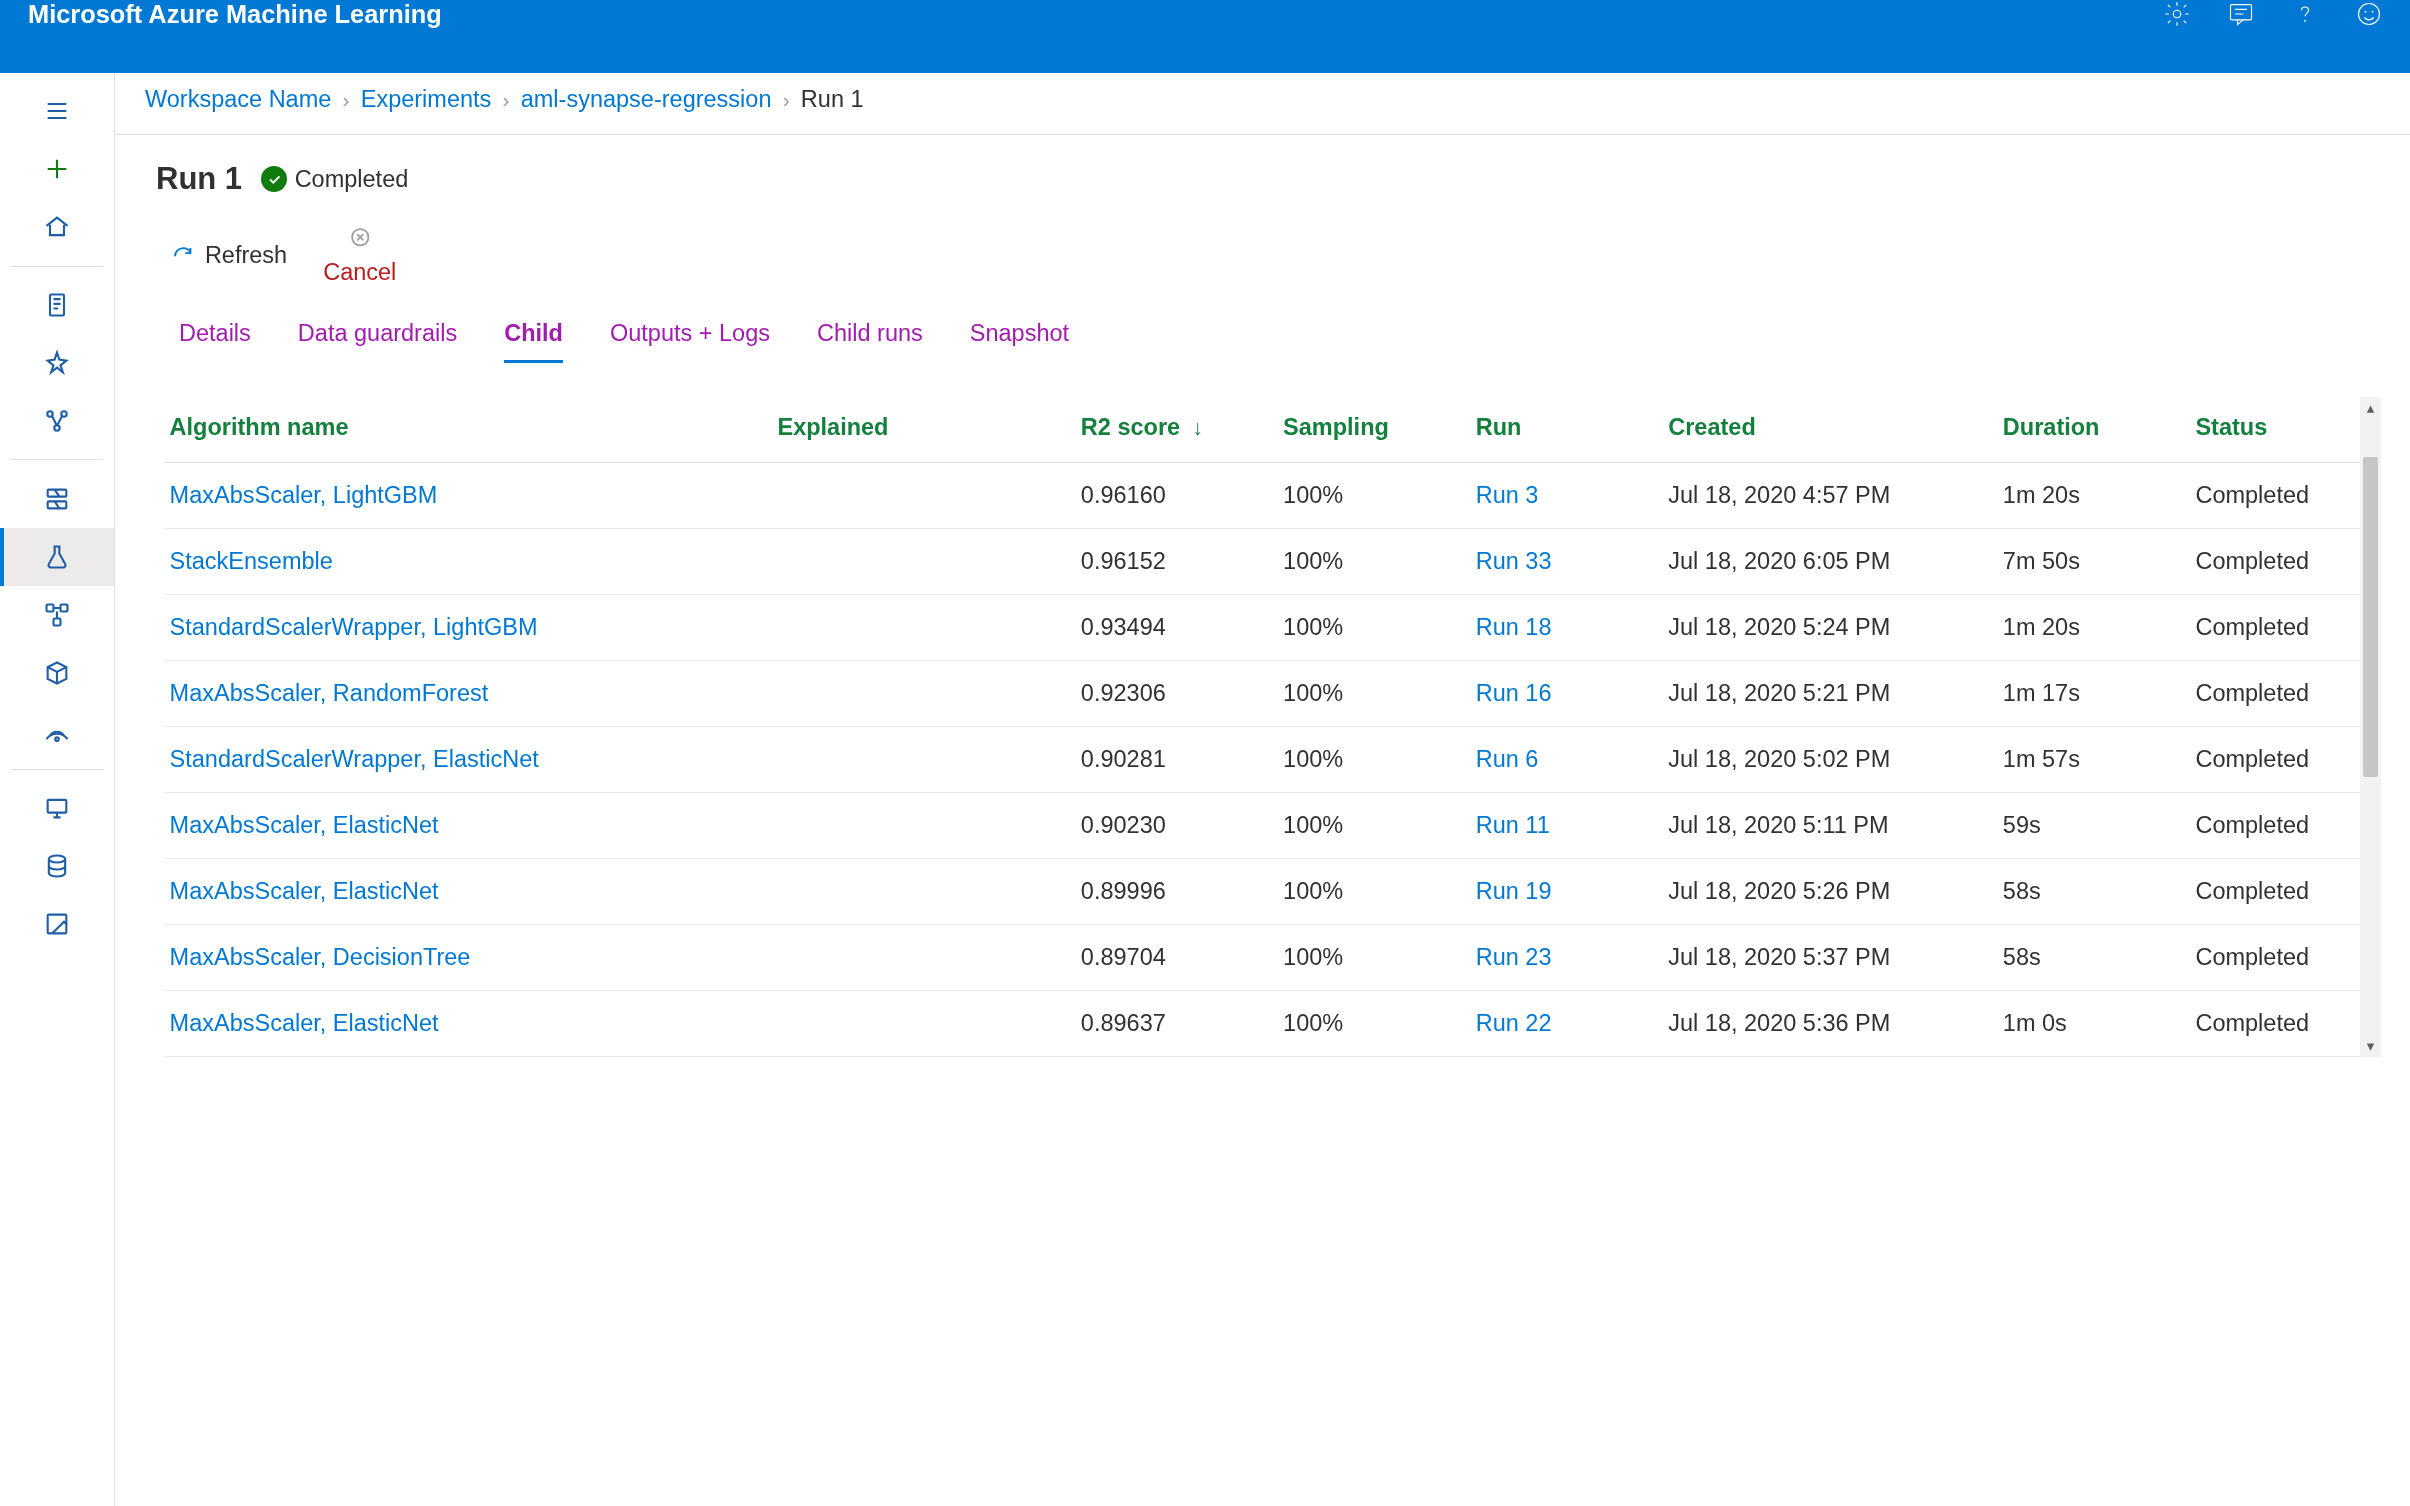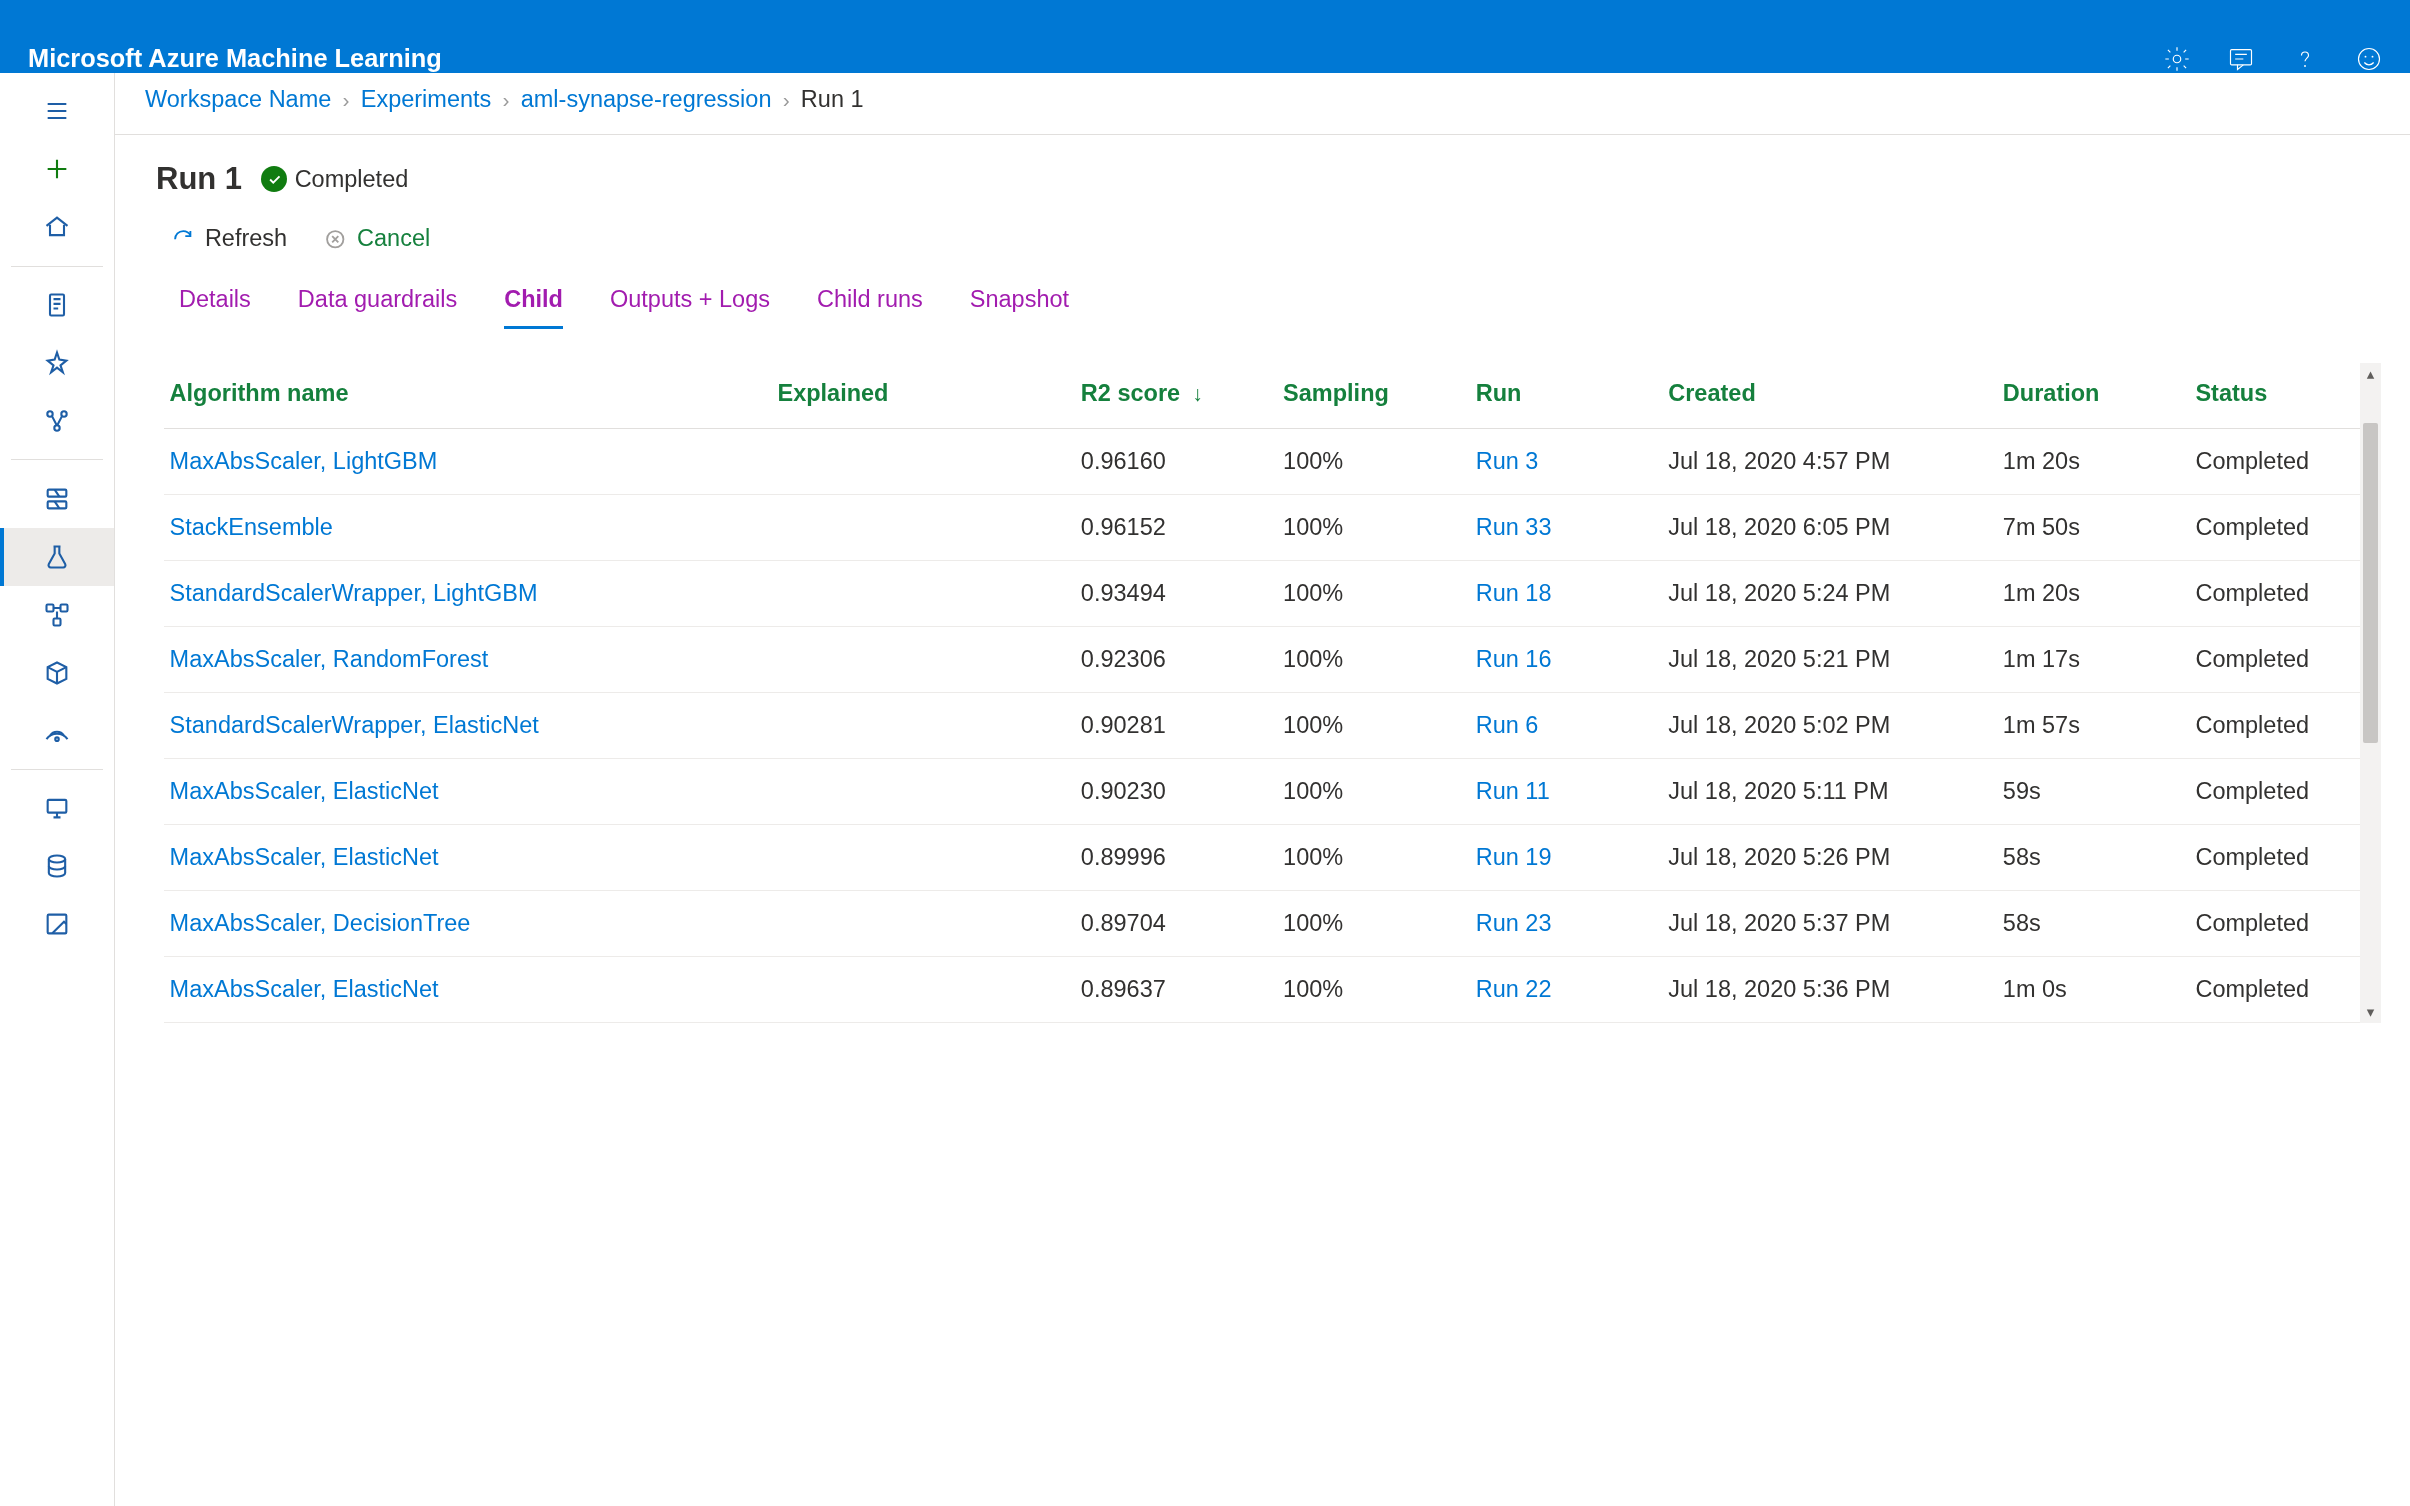--- a/index.html
+++ b/index.html
@@ -15,21 +15,21 @@
   .scale-wrap {
     transform: scale(1);
     transform-origin: top left;
   }
   
   .topbar {
     height: 73px;
     background: #0078d4;
     color: #fff;
     display: flex;
-    align-items: flex-end;
+    align-items: flex-start;
     justify-content: space-between;
     padding: 0 28px;
   }
   .topbar-title {
     font-size: 25.4px;
     font-weight: 600;
   }
   .topbar-icons {
     display: flex;
     gap: 36px;
@@ -141,21 +141,21 @@
     gap: 36px;
     padding: 19px 56px 24.5px 56px;
   }
   .action {
     display: flex;
     align-items: center;
     gap: 9.4px;
     font-size: 23.5px;
     cursor: pointer;
   }
-  .action.disabled { color: #15803d; cursor: default; }
+  .action.disabled { color: #b91c1c; cursor: default; flex-direction: column; }
   .action svg { width: 24.5px; height: 24.5px; stroke: #0078d4; fill:none; stroke-width:1.8;}
   .action.disabled svg { stroke: #a19f9d; }
 
   
   .tabs {
     display: flex;
     gap: 47px;
     padding: 0 64px;
     font-size: 23.5px;
     border-bottom: none;

